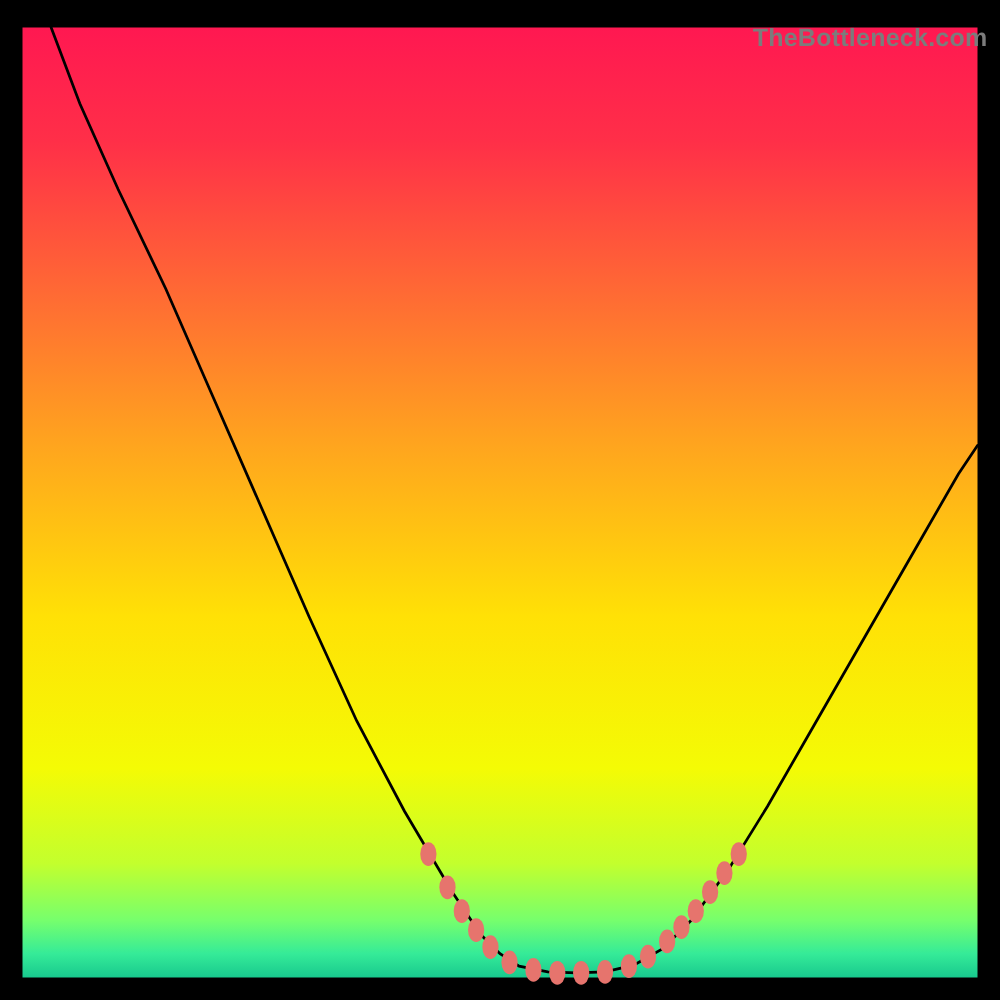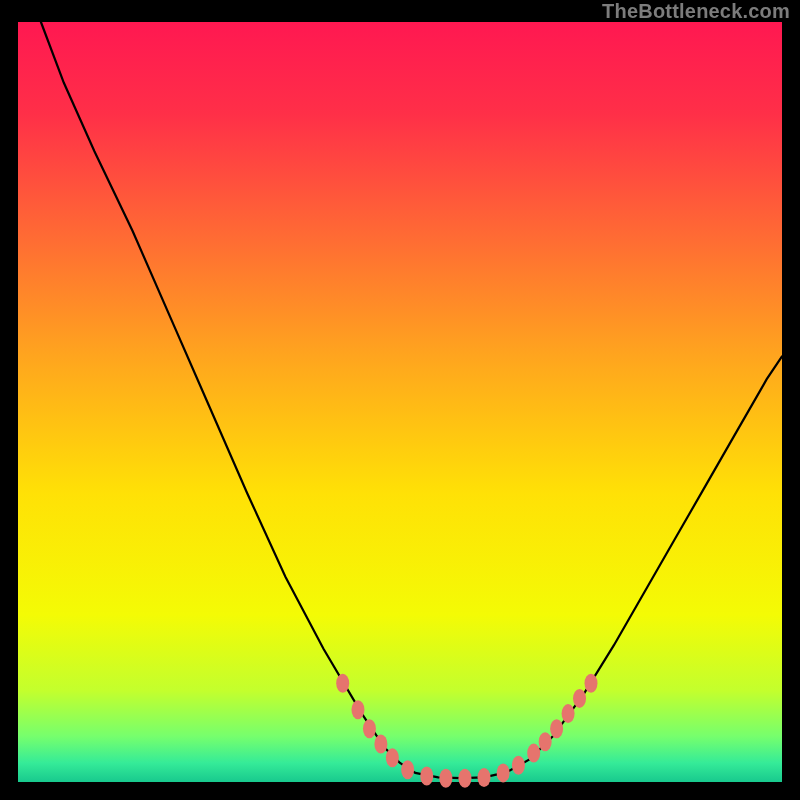--- a/index.html
+++ b/index.html
@@ -14,21 +14,21 @@
   .chart-wrap {
     position: relative;
     width: 800px;
     height: 800px;
   }
   svg {
     display: block;
   }
   .attribution {
     position: absolute;
-    top: 0;
+    top: 20px;
     right: 10px;
     font-size: 20px;
     font-weight: 600;
     color: #7c7c7c;
     letter-spacing: 0.2px;
     user-select: none;
   }
 </style>
 </head>
 <body>

